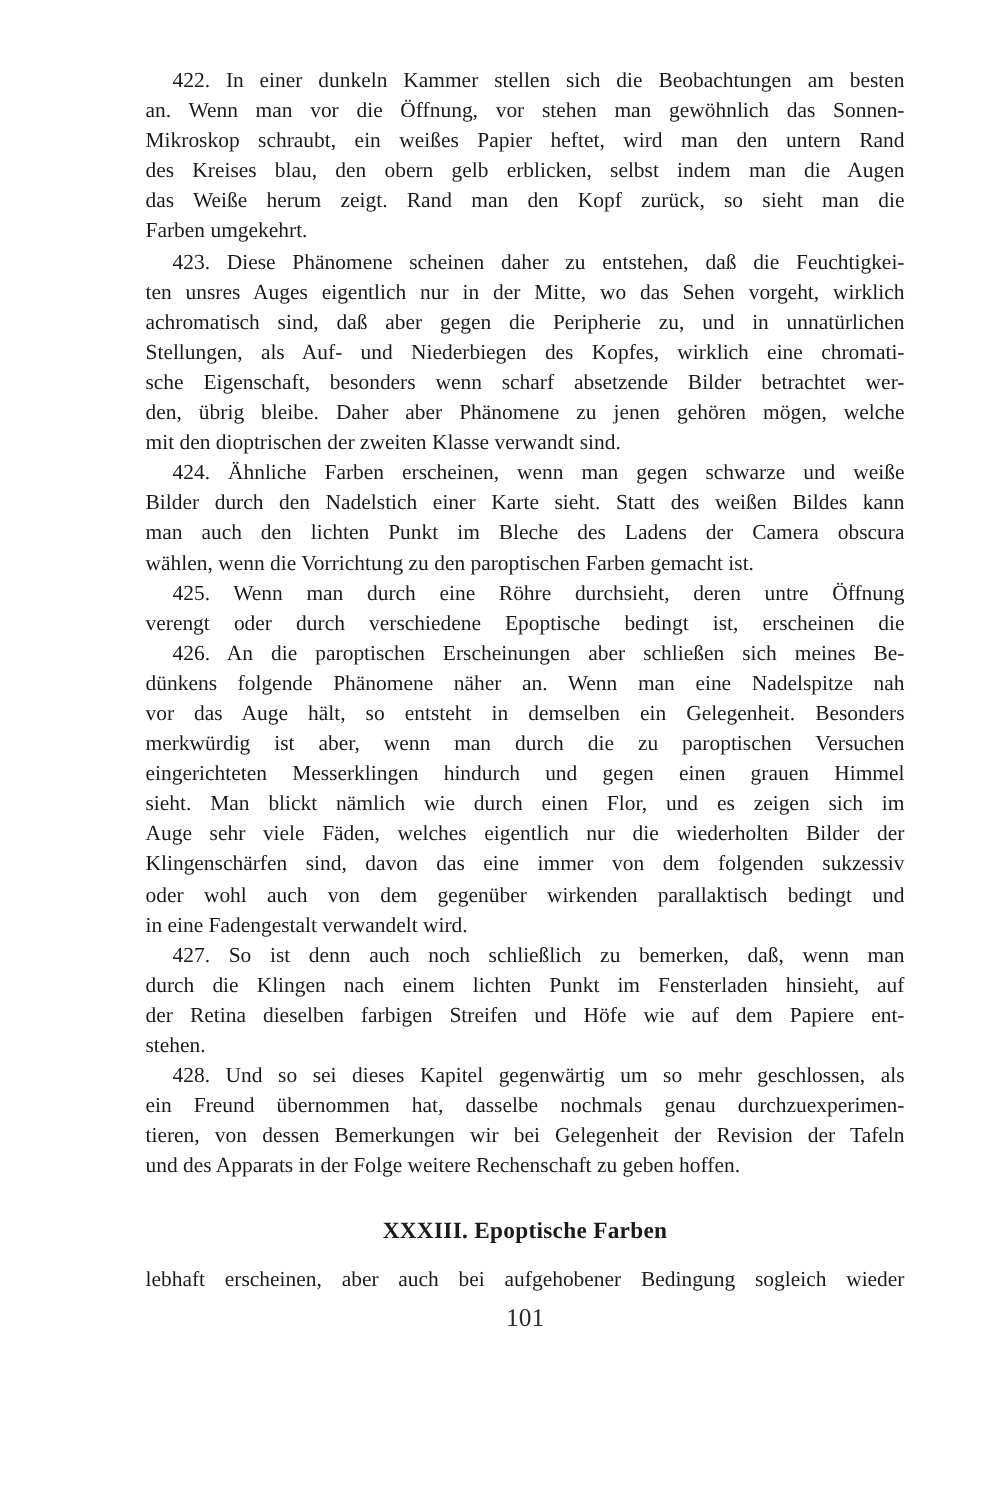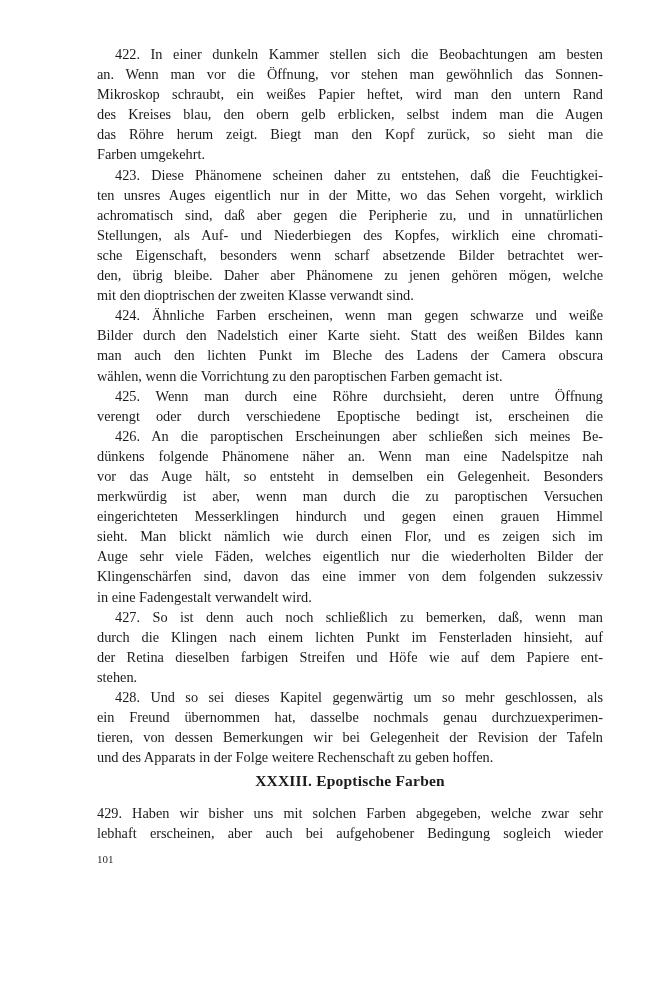--- a/index.html
+++ b/index.html
@@ -27,47 +27,47 @@
   .para { margin: 0; padding: 0; }
   .line {
     text-align: justify;
     text-align-last: justify;
     height: 20.1px;
     white-space: normal;
   }
   .line.indent { text-indent: 18px; }
   .line.lastline { text-align-last: left; }
   .section-heading {
-    margin: 4px 0 12px 0;
+    margin: 24px 0 12px 0;
     font-size: 15.5px;
     line-height: 20px;
     font-weight: bold;
     text-align: center;
     letter-spacing: 0.2px;
   }
   .page-number {
     margin-top: 8px;
-    font-size: 11px;
+    font-size: 17px;
     line-height: 14px;
-    text-align: left;
+    text-align: center;
     color: #2a2a2a;
   }
 </style>
 </head>
 <body>
 
 <div class="page">
   <div class="textblock">
     <div id="paras-before">
         <div class="para">
           <div class="line indent">422. In einer dunkeln Kammer stellen sich die Beobachtungen am besten</div>
           <div class="line">an. Wenn man vor die Öffnung, vor stehen man gewöhnlich das Sonnen-</div>
           <div class="line">Mikroskop schraubt, ein weißes Papier heftet, wird man den untern Rand</div>
           <div class="line">des Kreises blau, den obern gelb erblicken, selbst indem man die Augen</div>
-          <div class="line">das Röhre herum zeigt. Biegt man den Kopf zurück, so sieht man die</div>
+          <div class="line">das Weiße herum zeigt. Rand man den Kopf zurück, so sieht man die</div>
           <div class="line lastline">Farben umgekehrt.</div>
         </div>
         <div class="para">
           <div class="line indent">423. Diese Phänomene scheinen daher zu entstehen, daß die Feuchtigkei-</div>
           <div class="line">ten unsres Auges eigentlich nur in der Mitte, wo das Sehen vorgeht, wirklich</div>
           <div class="line">achromatisch sind, daß aber gegen die Peripherie zu, und in unnatürlichen</div>
           <div class="line">Stellungen, als Auf- und Niederbiegen des Kopfes, wirklich eine chromati-</div>
           <div class="line">sche Eigenschaft, besonders wenn scharf absetzende Bilder betrachtet wer-</div>
           <div class="line">den, übrig bleibe. Daher aber Phänomene zu jenen gehören mögen, welche</div>
           <div class="line lastline">mit den dioptrischen der zweiten Klasse verwandt sind.</div>
@@ -84,37 +84,37 @@
         </div>
         <div class="para">
           <div class="line indent">426. An die paroptischen Erscheinungen aber schließen sich meines Be-</div>
           <div class="line">dünkens folgende Phänomene näher an. Wenn man eine Nadelspitze nah</div>
           <div class="line">vor das Auge hält, so entsteht in demselben ein Gelegenheit. Besonders</div>
           <div class="line">merkwürdig ist aber, wenn man durch die zu paroptischen Versuchen</div>
           <div class="line">eingerichteten Messerklingen hindurch und gegen einen grauen Himmel</div>
           <div class="line">sieht. Man blickt nämlich wie durch einen Flor, und es zeigen sich im</div>
           <div class="line">Auge sehr viele Fäden, welches eigentlich nur die wiederholten Bilder der</div>
           <div class="line">Klingenschärfen sind, davon das eine immer von dem folgenden sukzessiv</div>
+          <div class="line">oder wohl auch von dem gegenüber wirkenden parallaktisch bedingt und</div>
           <div class="line lastline">in eine Fadengestalt verwandelt wird.</div>
         </div>
         <div class="para">
           <div class="line indent">427. So ist denn auch noch schließlich zu bemerken, daß, wenn man</div>
           <div class="line">durch die Klingen nach einem lichten Punkt im Fensterladen hinsieht, auf</div>
           <div class="line">der Retina dieselben farbigen Streifen und Höfe wie auf dem Papiere ent-</div>
           <div class="line lastline">stehen.</div>
         </div>
         <div class="para">
           <div class="line indent">428. Und so sei dieses Kapitel gegenwärtig um so mehr geschlossen, als</div>
           <div class="line">ein Freund übernommen hat, dasselbe nochmals genau durchzuexperimen-</div>
           <div class="line">tieren, von dessen Bemerkungen wir bei Gelegenheit der Revision der Tafeln</div>
           <div class="line lastline">und des Apparats in der Folge weitere Rechenschaft zu geben hoffen.</div>
         </div>
       </div>
     <h2 class="section-heading">XXXIII. Epoptische Farben</h2>
     <div id="paras-after">
         <div class="para">
-          <div class="line">429. Haben wir bisher uns mit solchen Farben abgegeben, welche zwar sehr</div>
           <div class="line">lebhaft erscheinen, aber auch bei aufgehobener Bedingung sogleich wieder</div>
         </div>
       </div>
     <div class="page-number">101</div>
   </div>
 </div>
 
 </body></html>

